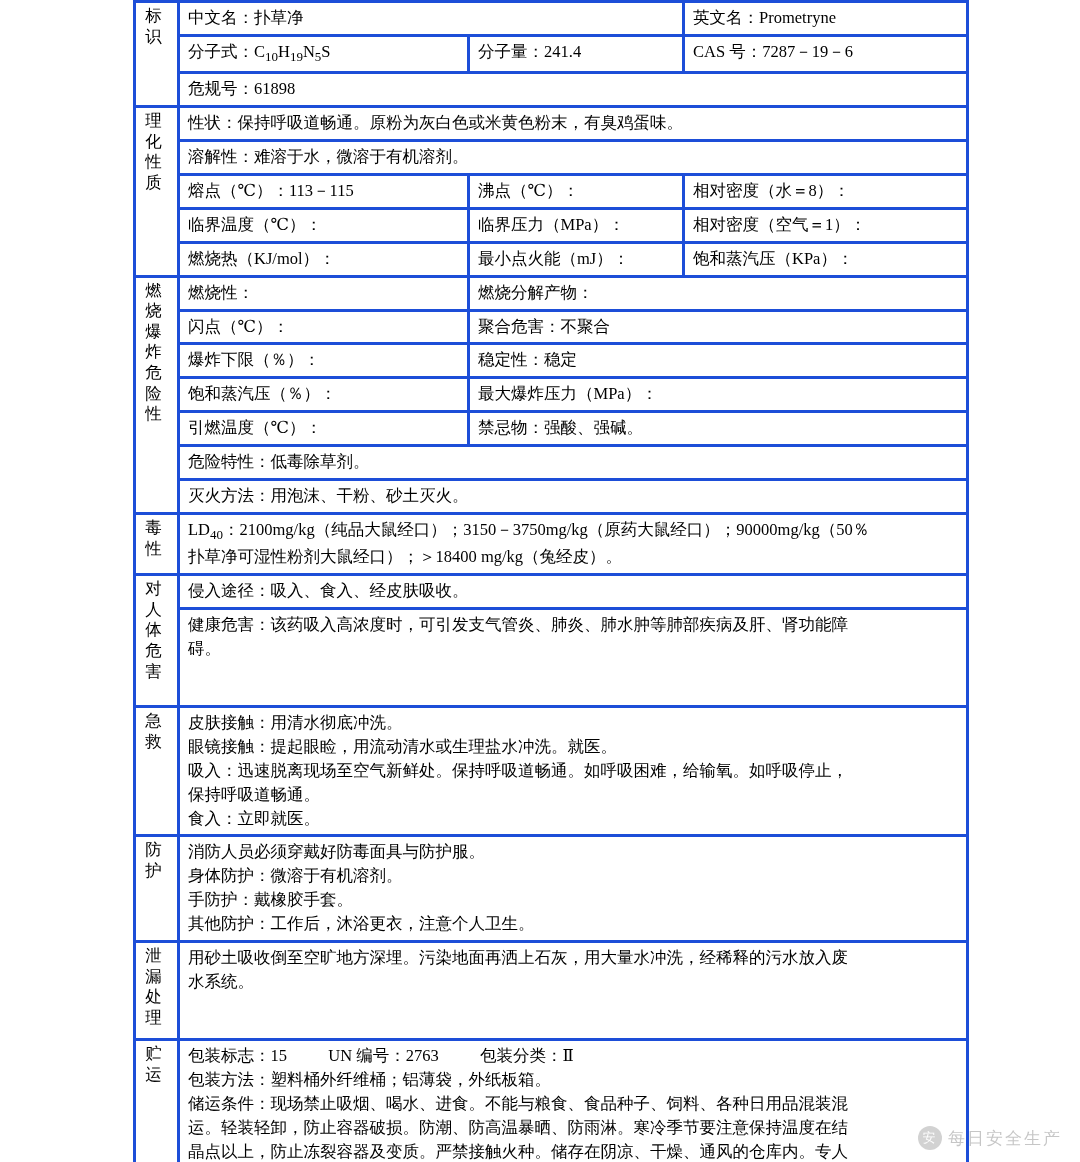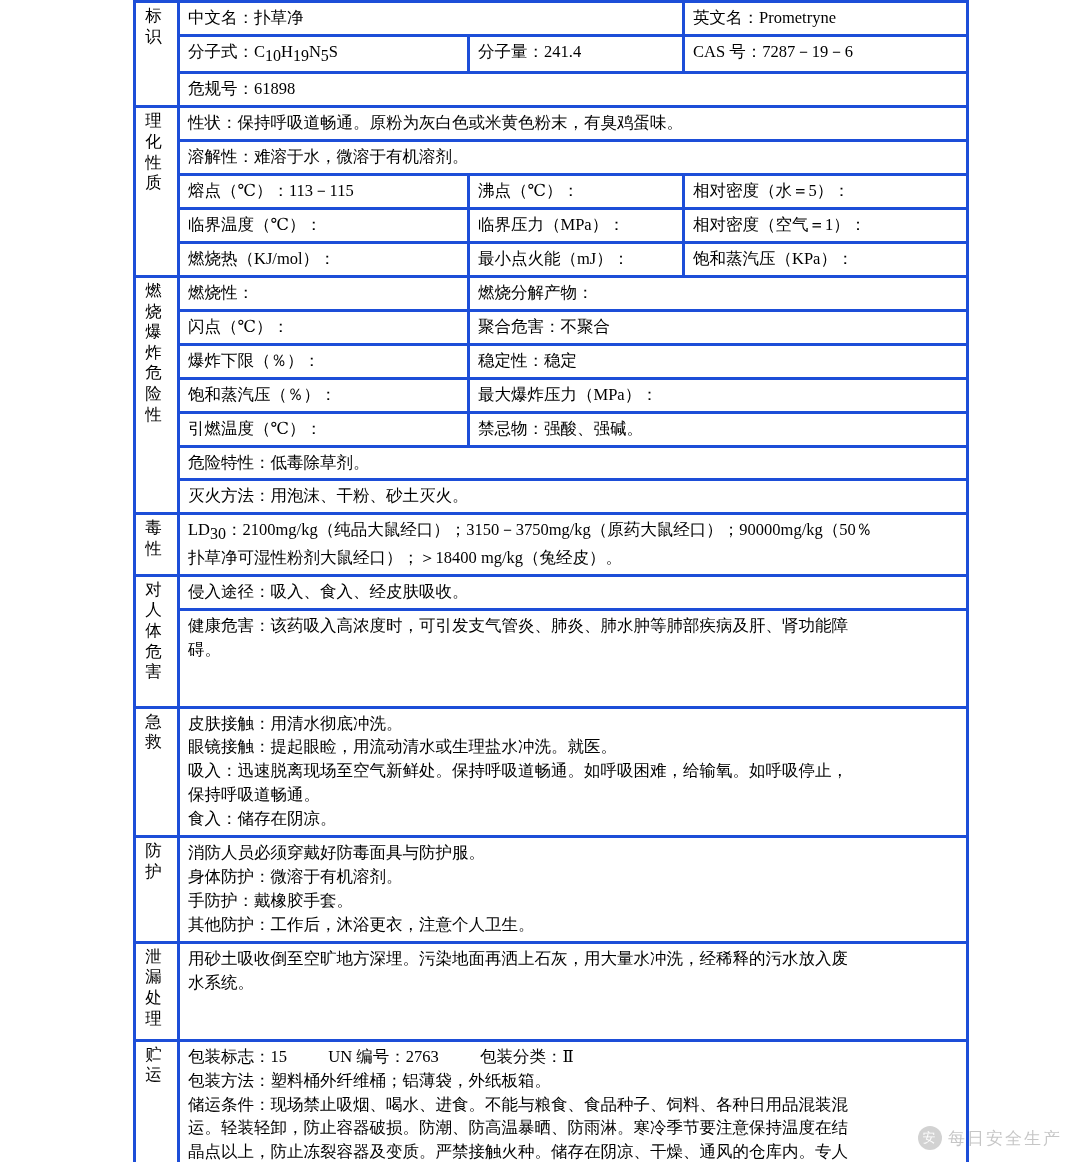--- a/index.html
+++ b/index.html
@@ -46,21 +46,21 @@
     text-align: center;
     vertical-align: middle;
     padding: 2px 2px;
     line-height: 1.25;
     font-size: 16.5px;
   }
   td.side span {
     display: block;
   }
   sub {
-    font-size: 16px;
+    font-size: 13px;
     vertical-align: sub;
   }
   .tall-empty {
     height: 40px;
   }
   .watermark {
     position: absolute;
     right: 18px;
     bottom: 12px;
     display: flex;
@@ -123,21 +123,21 @@
           <span>理 化 性 质</span>
         </td>
         <td colspan="3">性状：保持呼吸道畅通。原粉为灰白色或米黄色粉末，有臭鸡蛋味。</td>
       </tr>
       <tr>
         <td colspan="3">溶解性：难溶于水，微溶于有机溶剂。</td>
       </tr>
       <tr>
         <td>熔点（℃）：113－115</td>
         <td>沸点（℃）：</td>
-        <td>相对密度（水＝5）：</td>
+        <td>相对密度（水＝8）：</td>
       </tr>
       <tr>
         <td>临界温度（℃）：</td>
         <td>临界压力（MPa）：</td>
         <td>相对密度（空气＝1）：</td>
       </tr>
       <tr>
         <td>燃烧热（KJ/mol）：</td>
         <td>最小点火能（mJ）：</td>
         <td>饱和蒸汽压（KPa）：</td>
@@ -171,21 +171,21 @@
       </tr>
       <tr>
         <td colspan="3">灭火方法：用泡沫、干粉、砂土灭火。</td>
       </tr>
 
       <tr>
         <td class="side">
           <span>毒 性</span>
         </td>
         <td colspan="3">
-          <span class="line"><span>LD</span><sub>30</sub><span>：2100mg/kg（纯品大鼠经口）；3150－3750mg/kg（原药大鼠经口）；90000mg/kg（50％</span></span>
+          <span class="line"><span>LD</span><sub>40</sub><span>：2100mg/kg（纯品大鼠经口）；3150－3750mg/kg（原药大鼠经口）；90000mg/kg（50％</span></span>
           <span class="line">扑草净可湿性粉剂大鼠经口）；＞18400 mg/kg（兔经皮）。</span>
         </td>
       </tr>
 
       <tr>
         <td class="side" rowspan="2">
           <span>对 人 体 危 害</span>
         </td>
         <td colspan="3">侵入途径：吸入、食入、经皮肤吸收。</td>
       </tr>
@@ -199,21 +199,21 @@
 
       <tr>
         <td class="side">
           <span>急 救</span>
         </td>
         <td colspan="3">
           <span class="line">皮肤接触：用清水彻底冲洗。</span>
           <span class="line">眼镜接触：提起眼睑，用流动清水或生理盐水冲洗。就医。</span>
           <span class="line">吸入：迅速脱离现场至空气新鲜处。保持呼吸道畅通。如呼吸困难，给输氧。如呼吸停止，</span>
           <span class="line">保持呼吸道畅通。</span>
-          <span class="line">食入：储存在阴凉。</span>
+          <span class="line">食入：立即就医。</span>
         </td>
       </tr>
 
       <tr>
         <td class="side">
           <span>防 护</span>
         </td>
         <td colspan="3">
           <span class="line">消防人员必须穿戴好防毒面具与防护服。</span>
           <span class="line">身体防护：微溶于有机溶剂。</span>

